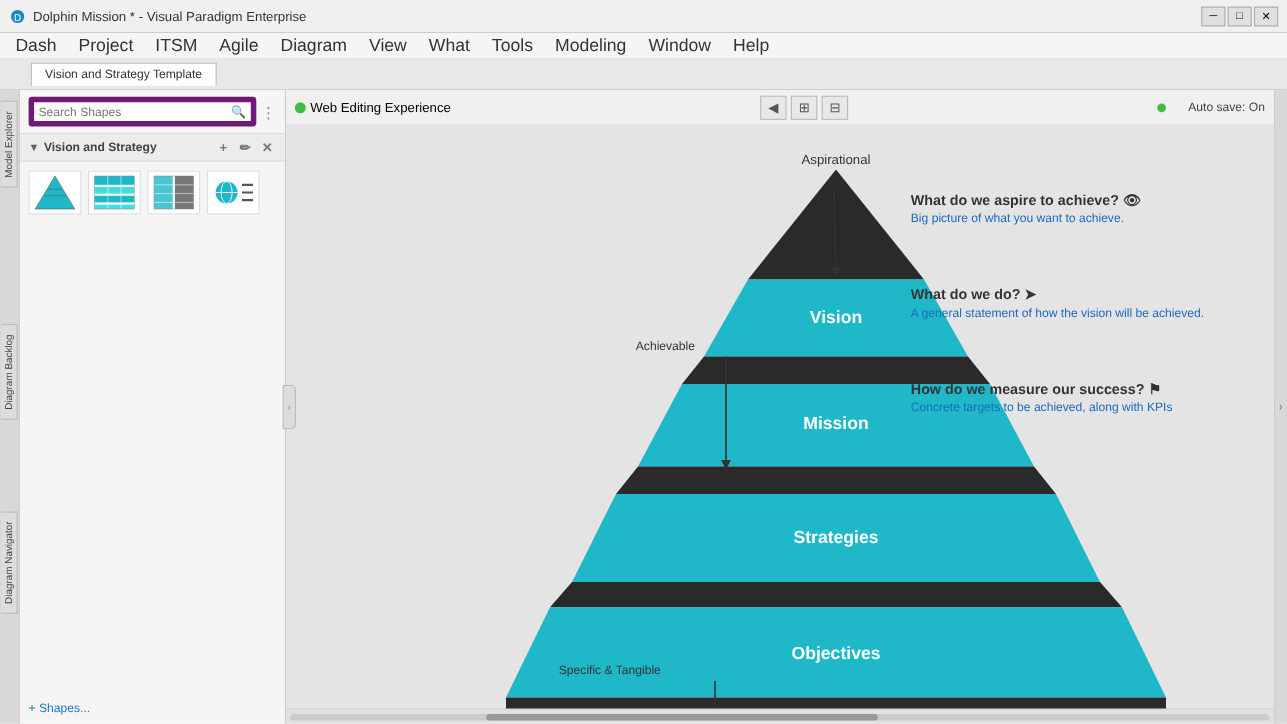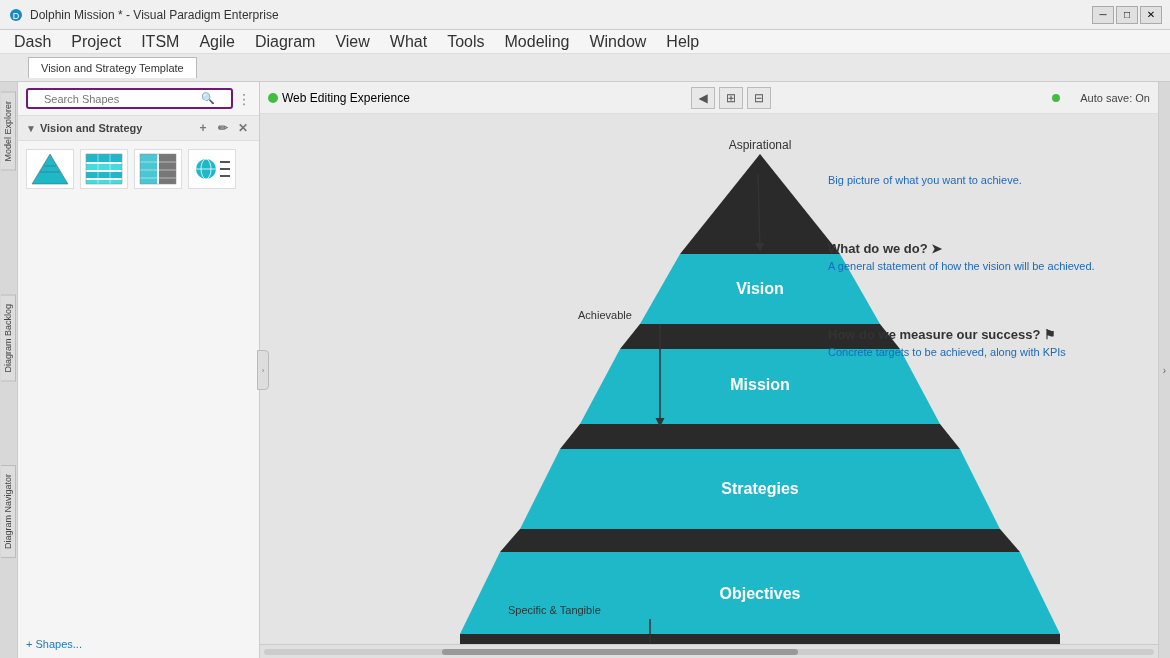--- a/index.html
+++ b/index.html
@@ -83,23 +83,23 @@
       padding: 6px 8px;
       display: flex;
       align-items: center;
       gap: 4px;
     }
     #search-input-wrapper {
       flex: 1;
       display: flex;
       align-items: center;
       background: white;
-      border: 2px solid #701a75;
+      border: 5px solid #701a75;
       border-radius: 3px;
-      padding: 2px 16px;
+      padding: 2px 4px;
     }
     #search-input {
       border: none;
       outline: none;
       font-size: 11px;
       width: 100%;
       background: transparent;
     }
     .search-icon-wrapper { color: #888; font-size: 11px; }
     .menu-dots { color: #888; font-size: 14px; cursor: pointer; }
@@ -449,20 +449,21 @@
 
         <defs>
           <marker id="arr" markerWidth="8" markerHeight="8" refX="4" refY="3" orient="auto">
             <path d="M0,0 L0,6 L6,3 z" fill="#333"></path>
           </marker>
         </defs>
       </svg>
 
       <div id="info-panel">
         <div class="info-block">
+          <div class="info-question">What do we aspire to achieve? 👁</div>
           <div class="info-desc">Big picture of what you want to achieve.</div>
         </div>
         <div class="info-block" style="margin-top:55px;">
           <div class="info-question">What do we do? ➤</div>
           <div class="info-desc">A general statement of how the vision will be achieved.</div>
         </div>
         <div class="info-block" style="margin-top:55px;">
         </div>
         <div class="info-block" style="margin-top:45px;">
           <div class="info-question">How do we measure our success? ⚑</div>

